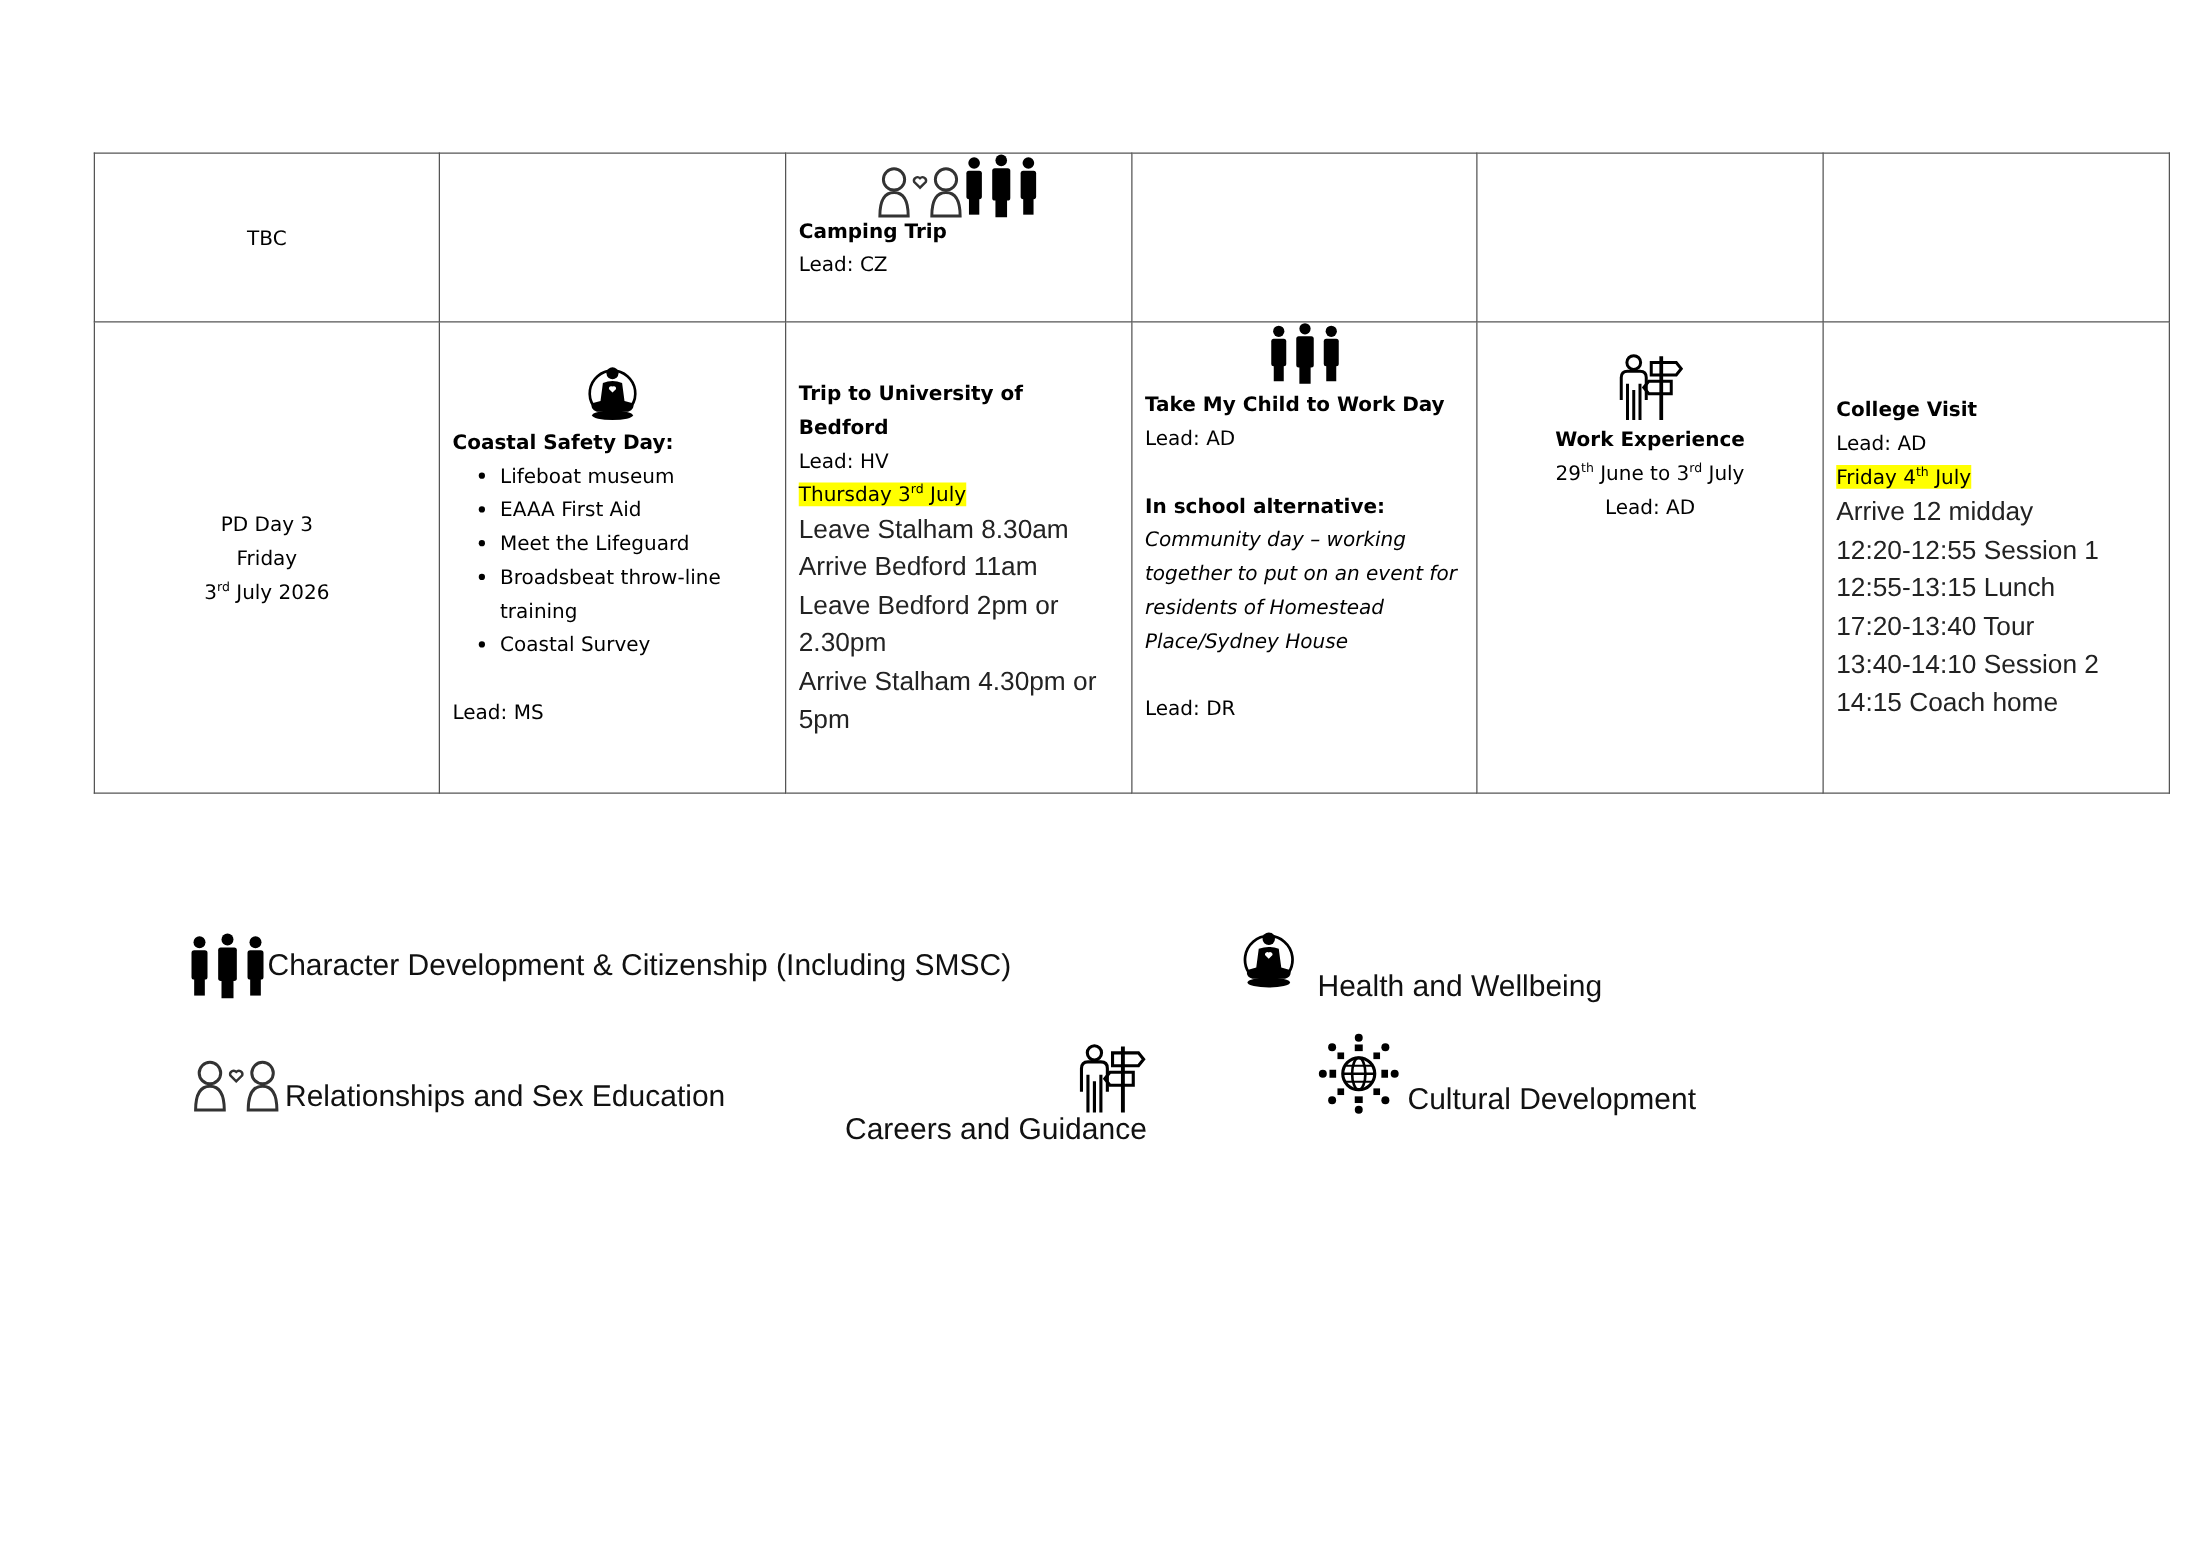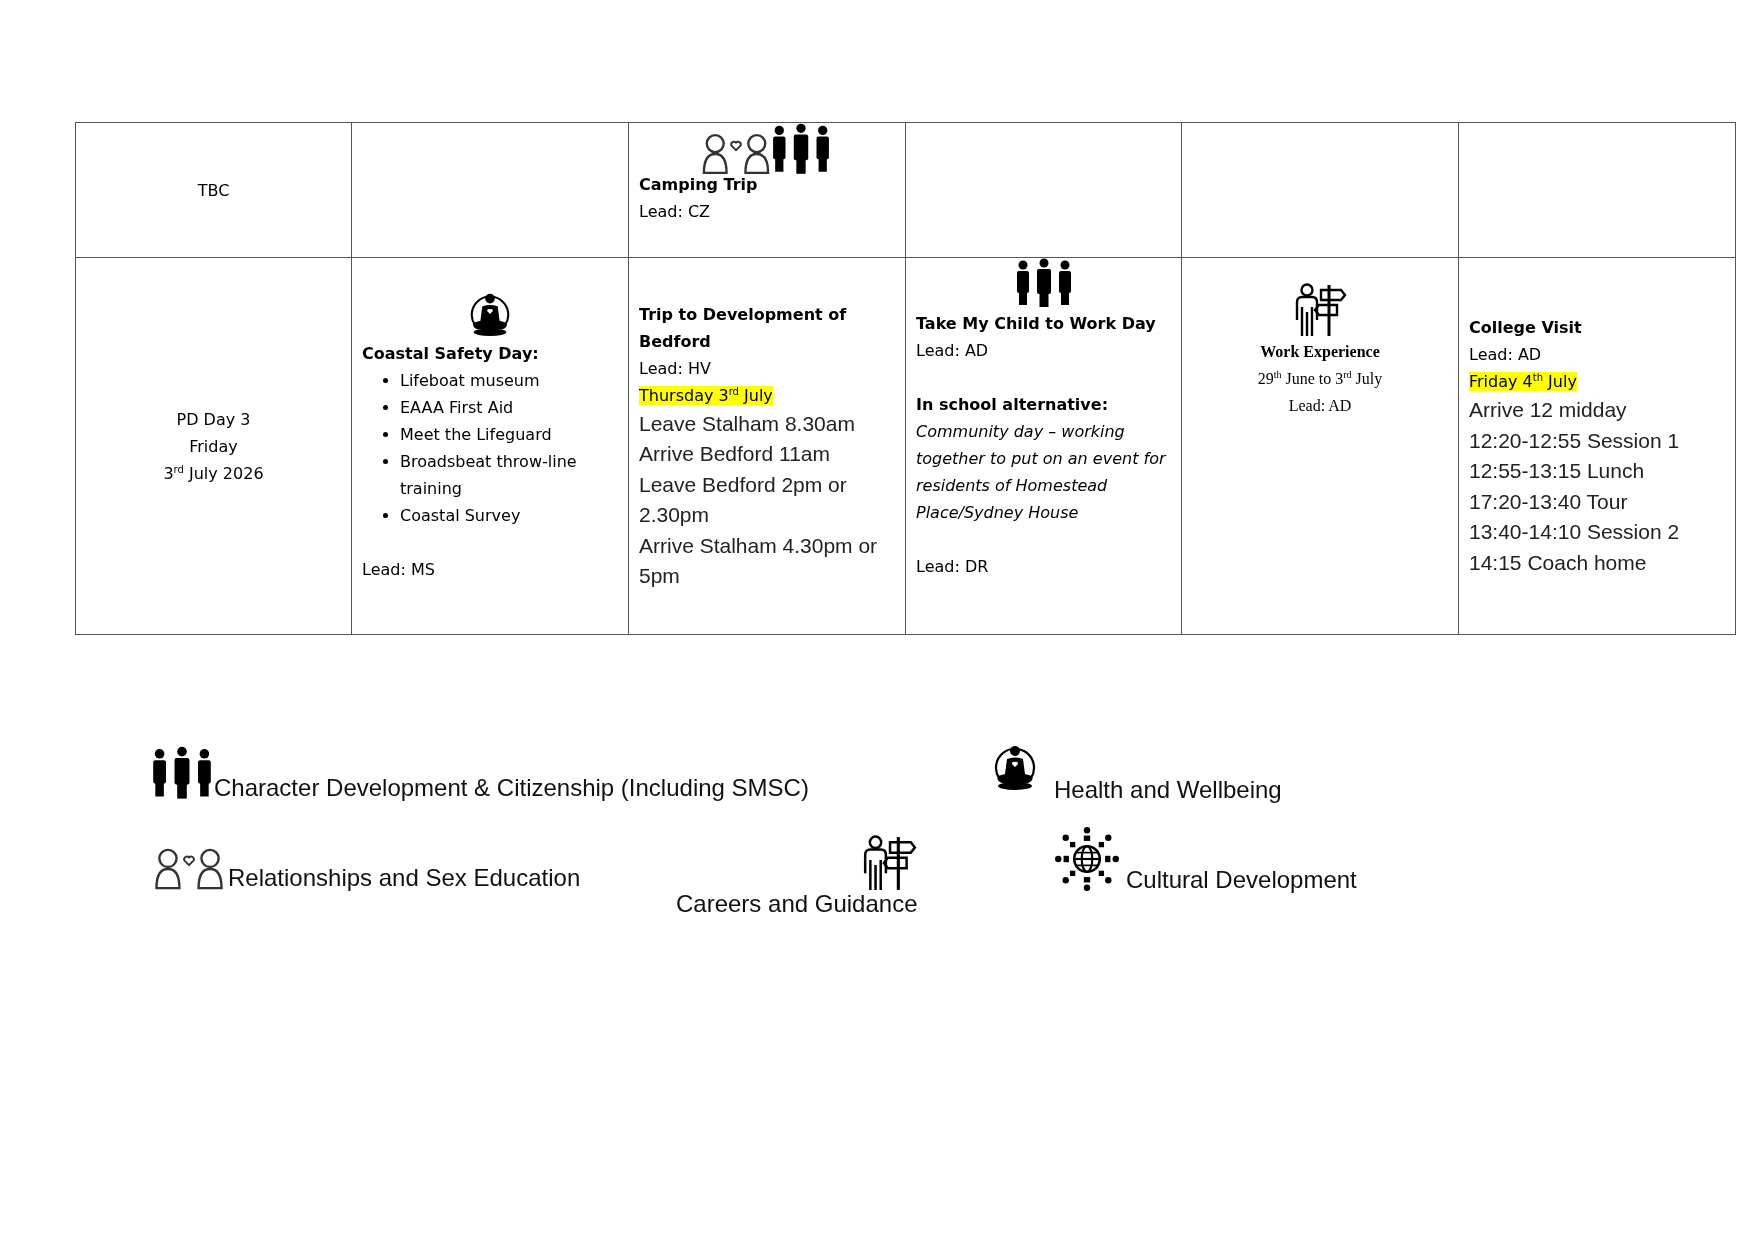--- a/index.html
+++ b/index.html
@@ -142,21 +142,21 @@
         <li>EAAA First Aid</li>
         <li>Meet the Lifeguard</li>
         <li>Broadsbeat throw-line training</li>
         <li>Coastal Survey</li>
       </ul>
       <div class="gap"></div>
       <div>Lead: MS</div>
       <div style="height:20px"></div>
     </td>
     <td>
-      <div class="b">Trip to Development of Bedford</div>
+      <div class="b">Trip to University of Bedford</div>
       <div>Lead: HV</div>
       <div><span class="hl"><span>Thursday 3</span><sup>rd</sup><span> July</span></span></div>
       <div class="big">Leave Stalham 8.30am</div>
       <div class="big">Arrive Bedford 11am</div>
       <div class="big">Leave Bedford 2pm or 2.30pm</div>
       <div class="big">Arrive Stalham 4.30pm or 5pm</div>
     </td>
     <td style="vertical-align:top; padding-top:0;">
       <div class="icons" style="height:52px">
         <svg width="64" height="50">
@@ -164,21 +164,21 @@
             </svg>
       </div>
       <div class="b">Take My Child to Work Day</div>
       <div>Lead: AD</div>
       <div class="gap"></div>
       <div class="b">In school alternative:</div>
       <div class="i">Community day – working together to put on an event for residents of Homestead Place/Sydney House</div>
       <div class="gap"></div>
       <div>Lead: DR</div>
     </td>
-    <td class="center" style="vertical-align:top; padding-top:24px;font-family:Liberation Serif, serif;">
+    <td class="center" style="vertical-align:top; padding-top:24px;">
       <div class="icons" style="height:56px">
         <svg width="54" height="56">
               <use href="#ico-careers"></use>
             </svg>
       </div>
       <div class="b">Work Experience</div>
       <div><span>29</span><sup>th</sup><span> June to 3</span><sup>rd</sup><span> July</span></div>
       <div>Lead: AD</div>
     </td>
     <td>
@@ -189,21 +189,21 @@
       <div class="big">12:20-12:55 Session 1</div>
       <div class="big">12:55-13:15 Lunch</div>
       <div class="big">17:20-13:40 Tour</div>
       <div class="big">13:40-14:10 Session 2</div>
       <div class="big">14:15 Coach home</div>
     </td>
   </tr>
 </tbody>
   </table>
 
-<div class="legend-item" style="left:150px; top:746px;">
+<div class="legend-item" style="left:150px; top:746px;align-items:center;">
   <svg width="64" height="54">
       <use href="#ico-people"></use>
     </svg>
   <span>Character Development &amp; Citizenship (Including SMSC)</span>
 </div>
 <div class="legend-item" style="left:990px; top:742px;">
   <svg width="50" height="50" style="margin-right:14px; margin-bottom:10px;">
       <use href="#ico-health"></use>
     </svg>
   <span>Health and Wellbeing</span>

